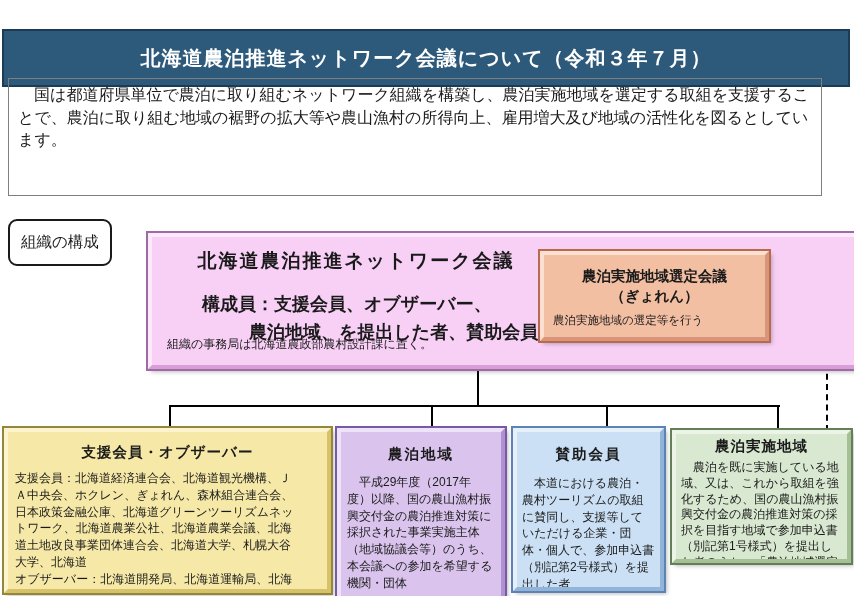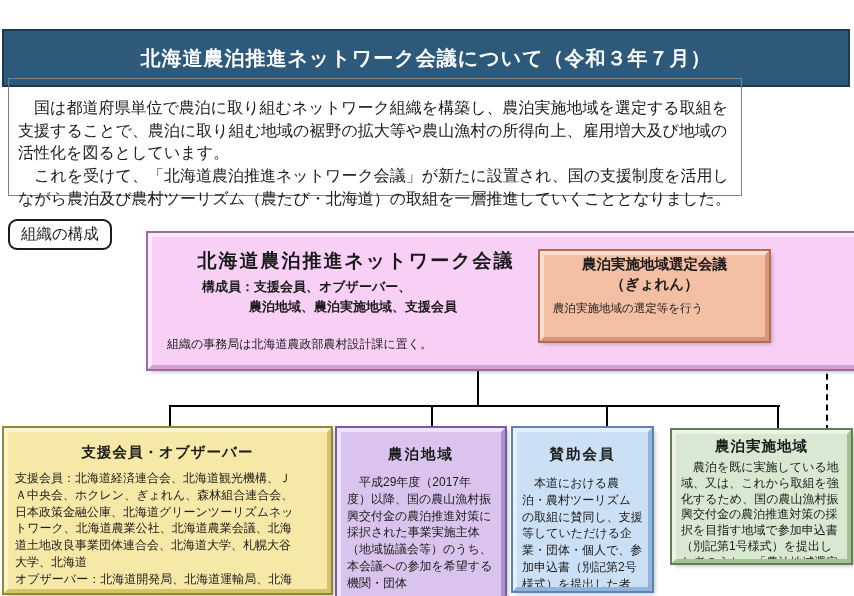--- a/index.html
+++ b/index.html
@@ -20,34 +20,34 @@
     border: 2px solid var(--titlebar-border, #1c3c55);
     display: flex; align-items: center; justify-content: center; margin-top: 27px;
   }
   .titlebar-text {
     color: var(--titlebar-text, #ffffff);
     font-size: 20px; font-weight: 600; letter-spacing: 1px;
   }
 
   
   .intro {
-    position: absolute; left: 8px; top: 78px; width: 734px; height: 118px;
+    position: absolute; left: 8px; top: 78px; width: 814px; height: 118px;
     box-sizing: border-box;
     border: 1px solid #7f7f7f;
-    padding: 18px 9px;
+    padding: 5px 9px;
     font-size: 16px; line-height: 1.42;
   }
   .intro p { margin: 0; white-space: pre-wrap; }
 
   
   .section-label {
     position: absolute; left: 8px; top: 219px;
     box-sizing: border-box;
     border: 2px solid #1a1a1a; border-radius: 9px;
-    padding: 3px 11px;
+    padding: 11px 11px;
     font-size: 15.5px; background: #fff;
   }
 
   
   .bevel {
     position: absolute; box-sizing: border-box;
     border-width: 4px; border-style: solid;
     box-shadow: 0 0 0 2px var(--edge, #666), 3px 3px 4px rgba(70,70,70,.35);
     overflow: hidden;
   }
@@ -55,42 +55,42 @@
   .orange { --edge: var(--orange-edge, #b76a4e);background: var(--orange-fill, #f3bfa3);border-color:#fbdfd0 #d89579 #d89579 #fbdfd0; }
   .yellow { --edge: var(--yellow-edge, #948738);background: var(--yellow-fill, #f6e9a8);border-color:#fbf4cf #d6c26a #d6c26a #fbf4cf; }
   .purple { --edge: var(--purple-edge, #765aa5);background: var(--purple-fill, #dac4ed);border-color:#efe3f9 #b291d3 #b291d3 #efe3f9; }
   .blue   { --edge: var(--blue-edge, #5b83b3);  background: var(--blue-fill, #cbe0f5);  border-color:#e6f0fb #93b4d9 #93b4d9 #e6f0fb; }
   .green  { --edge: var(--green-edge, #647f58); background: var(--green-fill, #d9e8d1); border-color:#ecf4e6 #a3c195 #a3c195 #ecf4e6; }
 
   
   .main-box   { left:148px; top:233px; width:712px; height:136px; }
   .main-title { position:absolute; top:11px; left:8px; width:392px; text-align:center;
                 font-size:19px; font-weight:bold; letter-spacing:2px; }
-  .members    { position:absolute; top:40px; left:50px; font-size:13px; font-weight:bold; line-height:1.55; }
+  .members    { position:absolute; top:54px; left:50px; font-size:18px; font-weight:bold; line-height:1.55; }
   .members .line2 { padding-left:47px; }
   .main-note  { position:absolute; top:99px; left:15px; font-size:12px; }
 
   
   .sel-box    { left:540px; top:251px; width:229px; height:90px; }
-  .sel-title  { margin-top:0; text-align:center; font-size:14.5px; font-weight:bold; line-height:1.35; }
+  .sel-title  { margin-top:12px; text-align:center; font-size:14.5px; font-weight:bold; line-height:1.35; }
   .sel-desc   { margin:7px 0 0 9px; font-size:11.5px; }
 
   
   .bottom-title { text-align:center; font-weight:bold; font-size:14.5px; }
   .bottom-body  { font-size:12px; line-height:1.4; white-space:pre-wrap; }
 
   .box-support { left:4px;   top:428px; width:327px; height:165px; }
   .box-support .bottom-title { margin-top:11px; letter-spacing:1px; }
   .box-support .bottom-body  { margin:8px 25px 0 7px; }
 
   .box-region  { left:337px; top:428px; width:168px; height:200px; }
   .box-region .bottom-title { margin-top:13px; letter-spacing:2px; }
   .box-region .bottom-body  { margin:10px 6px 0 6px; }
 
-  .box-sponsor { left:513px; top:428px; width:139px; height:163px; }
+  .box-sponsor { left:513px; top:428px; width:151px; height:163px; }
   .box-sponsor .bottom-title { margin-top:13px; letter-spacing:2px; }
   .box-sponsor .bottom-body  { margin:11px 5px 0 5px; }
 
   .box-impl    { left:672px; top:430px; width:179px; height:133px; }
   .box-impl .bottom-title { margin-top:3px; letter-spacing:1px; }
   .box-impl .bottom-body  { margin:4px 5px 0 5px; line-height:1.32; font-size:12px; }
 
   
   .conn  { position:absolute; background: var(--connector, #000); }
   .stem  { left:477px; top:369px; width:2px; height:37px; }
@@ -107,39 +107,38 @@
 <body>
 
 <div class="page">
 
   <div class="titlebar">
     <span class="titlebar-text">北海道農泊推進ネットワーク会議について（令和３年７月）</span>
   </div>
 
   <div class="intro">
     <p>　国は都道府県単位で農泊に取り組むネットワーク組織を構築し、農泊実施地域を選定する取組を支援することで、農泊に取り組む地域の裾野の拡大等や農山漁村の所得向上、雇用増大及び地域の活性化を図るとしています。</p>
-    <p>　これを受けて、「北海道農泊推進ネットワーク会議」が新たに設置され、国の支援制度を活用しながら農泊及び農村ツーリズム（農たび・北海道）の取組を一層推進していくこととなりました。</p>
   </div>
 
   <div class="section-label">組織の構成</div>
 
   <div class="conn stem"></div>
   <div class="conn hbar"></div>
   <div class="conn drop drop-support"></div>
   <div class="conn drop drop-region"></div>
   <div class="conn drop drop-sponsor"></div>
   <div class="conn drop drop-impl"></div>
   <div class="dash-h"></div>
   <div class="dash-v"></div>
 
   <div class="bevel pink main-box">
     <div class="main-title">北海道農泊推進ネットワーク会議</div>
     <div class="members">
       <div class="line1">構成員：支援会員、オブザーバー、</div>
-      <div class="line2">農泊地域、農泊実施地域、支援会員</div>
+      <div class="line2">農泊地域、を提出した者、賛助会員</div>
     </div>
     <div class="main-note">組織の事務局は北海道農政部農村設計課に置く。</div>
   </div>
 
   <div class="bevel orange sel-box">
     <div class="sel-title">
       <div>農泊実施地域選定会議</div>
       <div>（ぎょれん）</div>
     </div>
     <div class="sel-desc">農泊実施地域の選定等を行う</div>

